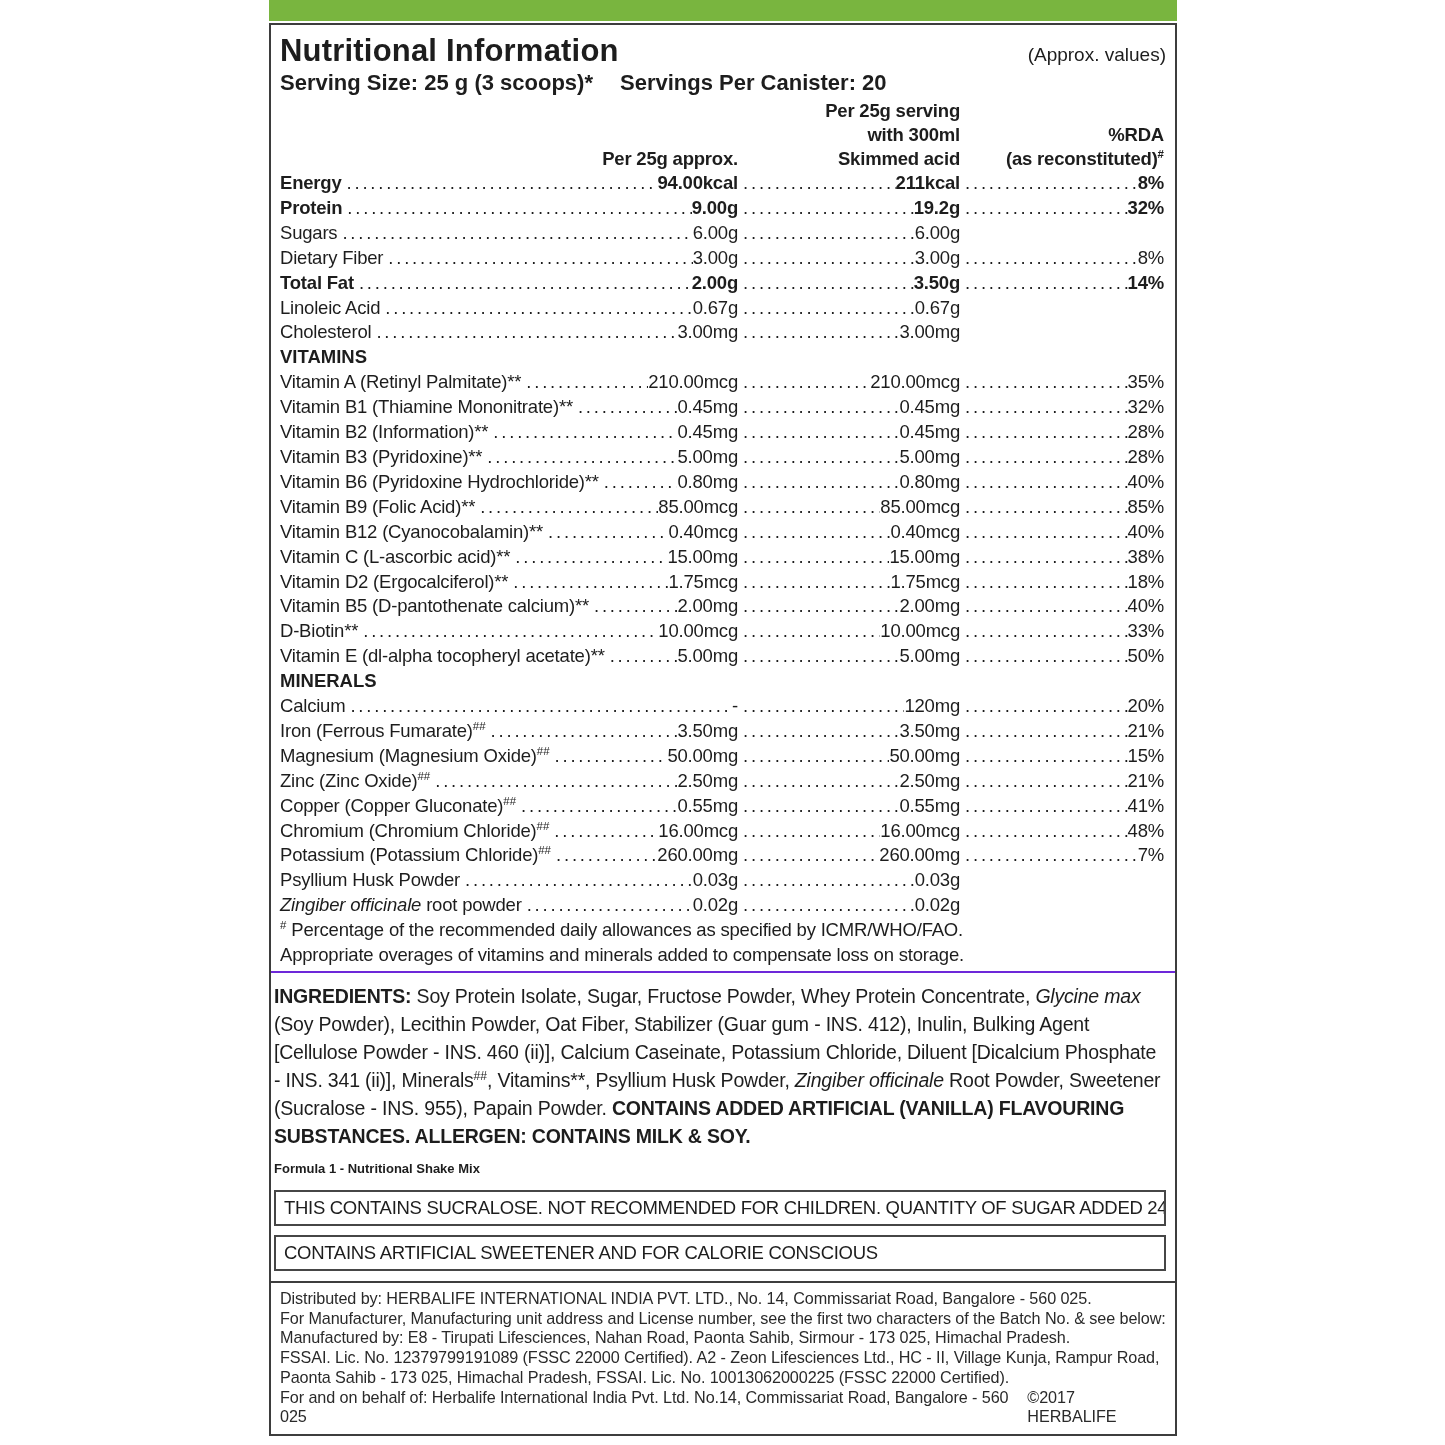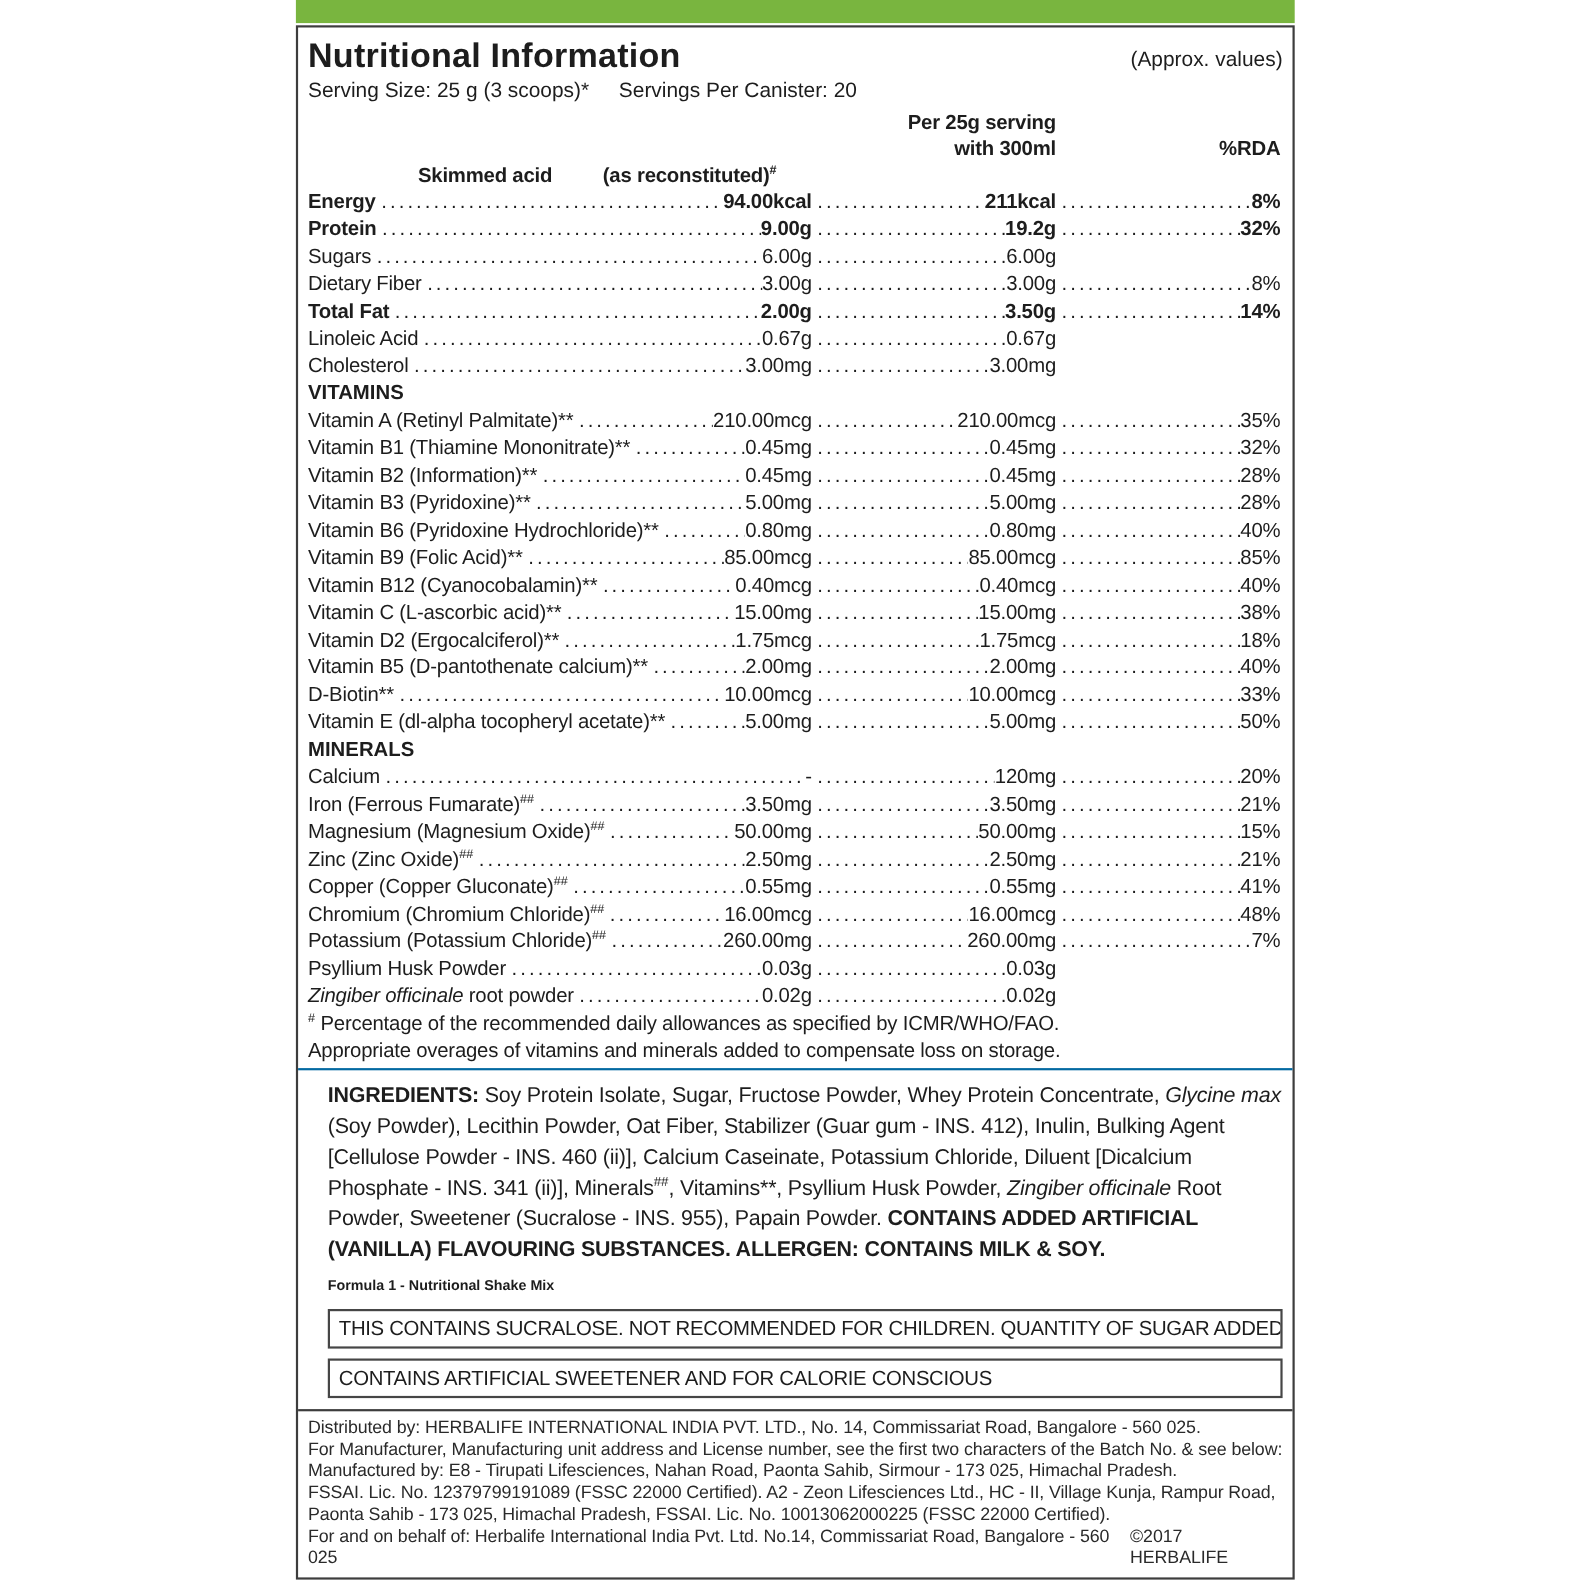--- a/index.html
+++ b/index.html
@@ -10,42 +10,42 @@
   }
   .label{position:absolute;left:269px;top:0;width:908px;}
   .greenbar{height:21px;background:#79B53F;}
   .box{border:2px solid #3d3d3d;margin-top:2px;background:#fff;}
 
   
   .sec-a{padding:6px 9px 3px 9px;}
   .title-row{display:flex;justify-content:space-between;align-items:flex-end;padding-top:3px;}
   .title-row h1{margin:0;font-size:31px;line-height:33px;font-weight:bold;letter-spacing:0.2px;text-align:right;}
   .approx{font-size:19px;line-height:25px;}
-  .serving-row{font-size:19px;line-height:25px;margin-top:3px;display:flex;gap:27px;}
+  .serving-row{font-size:22px;line-height:25px;margin-top:3px;display:flex;gap:27px;font-weight:bold;}
 
   .seg1{width:458px;display:flex;align-items:baseline;min-width:0;}
   .seg2{width:222px;display:flex;align-items:baseline;min-width:0;}
   .seg3{width:204px;display:flex;align-items:baseline;min-width:0;}
   .hdr{margin-top:4px;}
   .hdr-line{display:flex;font-weight:bold;font-size:18.5px;line-height:24px;letter-spacing:-0.2px;}
   .hcell{flex:1;text-align:right;white-space:nowrap;}
 
   .row{display:flex;align-items:baseline;font-size:18.5px;line-height:24.9px;letter-spacing:-0.2px;}
   .row.bold{font-weight:bold;}
   .section-hdr{font-weight:bold;font-size:18.5px;line-height:24.9px;}
   .lbl{white-space:nowrap;}
   .val{white-space:nowrap;}
   .dots{flex:1 1 0;overflow:hidden;white-space:nowrap;min-width:6px;font-weight:400;
         letter-spacing:2.8px;padding:0 4px 0 5px;}
   .dots::after{content:"......................................................................................................";}
   sup{font-size:0.62em;vertical-align:super;line-height:0;letter-spacing:0;}
   .fnote{font-size:18.5px;line-height:24.9px;letter-spacing:-0.2px;}
 
   
-  .sec-b{border-top:2px solid #0369a1;padding:7px 9px 10px 27px;}
+  .sec-b{border-top:2px solid #6d28d9;padding:7px 9px 10px 3px;}
   .ingredients{margin:2px 0 0 0;font-size:19.5px;line-height:28px;letter-spacing:-0.2px;}
   .run-b{font-weight:bold;}
   .run-i{font-style:italic;}
   .formula{font-weight:bold;font-size:13px;line-height:24px;margin:7px 0 0 0;}
   .warnbox{border:2px solid #464646;padding:3px 8px 4px 8px;font-size:18.5px;line-height:25px;
            letter-spacing:-0.3px;white-space:nowrap;margin-top:9px;overflow:hidden;}
 
   
   .sec-c{border-top:2px solid #3d3d3d;padding:6px 9px 7px 9px;font-size:16.2px;line-height:19.7px;
          color:#2a2a2a;letter-spacing:-0.1px;}
@@ -80,20 +80,23 @@
         <div class="hdr-line">
           <div class="seg1"></div>
           <div class="seg2">
               <span class="hcell">with 300ml</span>
             </div>
           <div class="seg3">
               <span class="hcell">%RDA</span>
             </div>
         </div>
         <div class="hdr-line">
+          <div class="seg1">
+              <span class="hcell">Per 25g approx.</span>
+            </div>
           <div class="seg2">
               <span class="hcell">Skimmed acid</span>
             </div>
           <div class="seg3">
               <span class="hcell"><span>(as reconstituted)</span><sup>#</sup></span>
             </div>
         </div>
       </div>
 
       <div id="rows">

